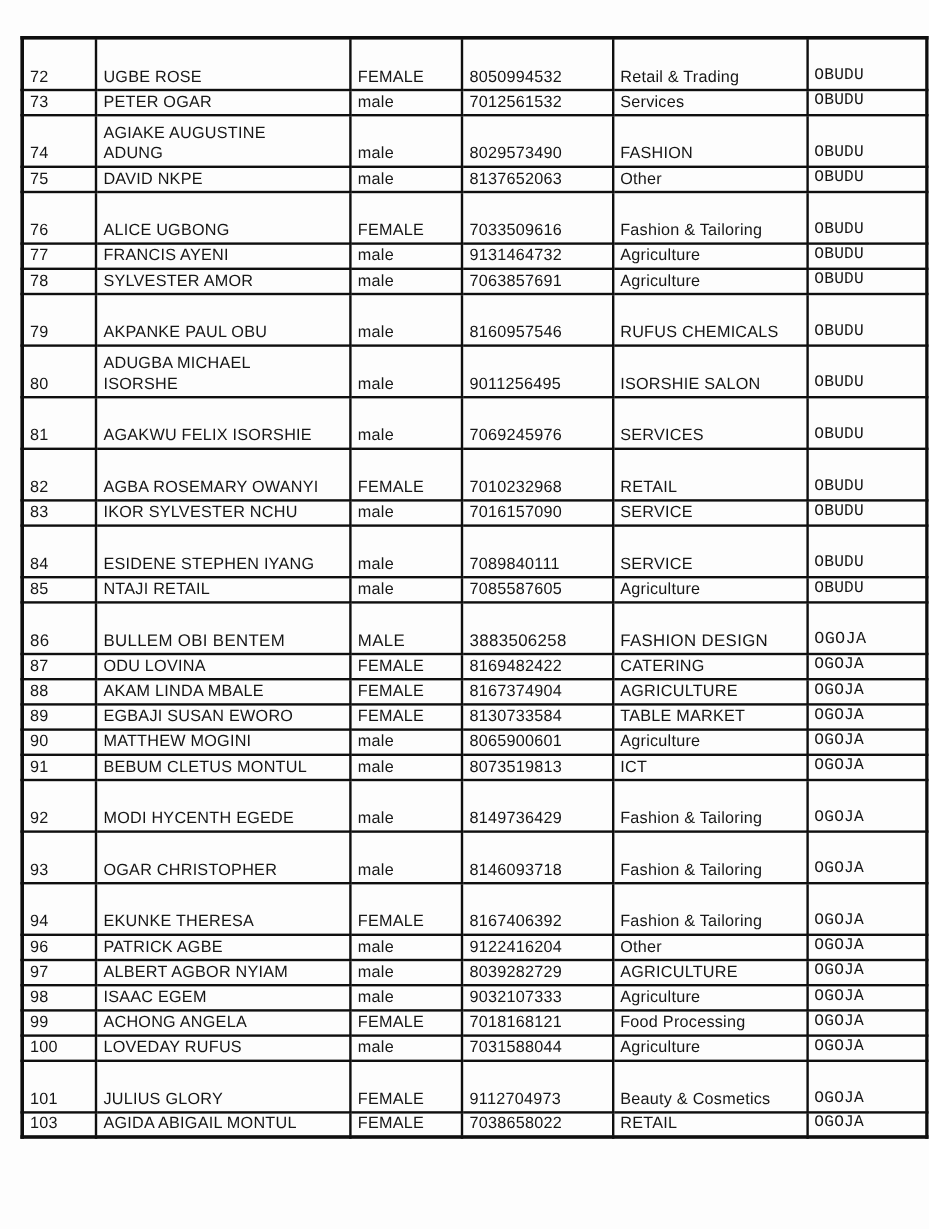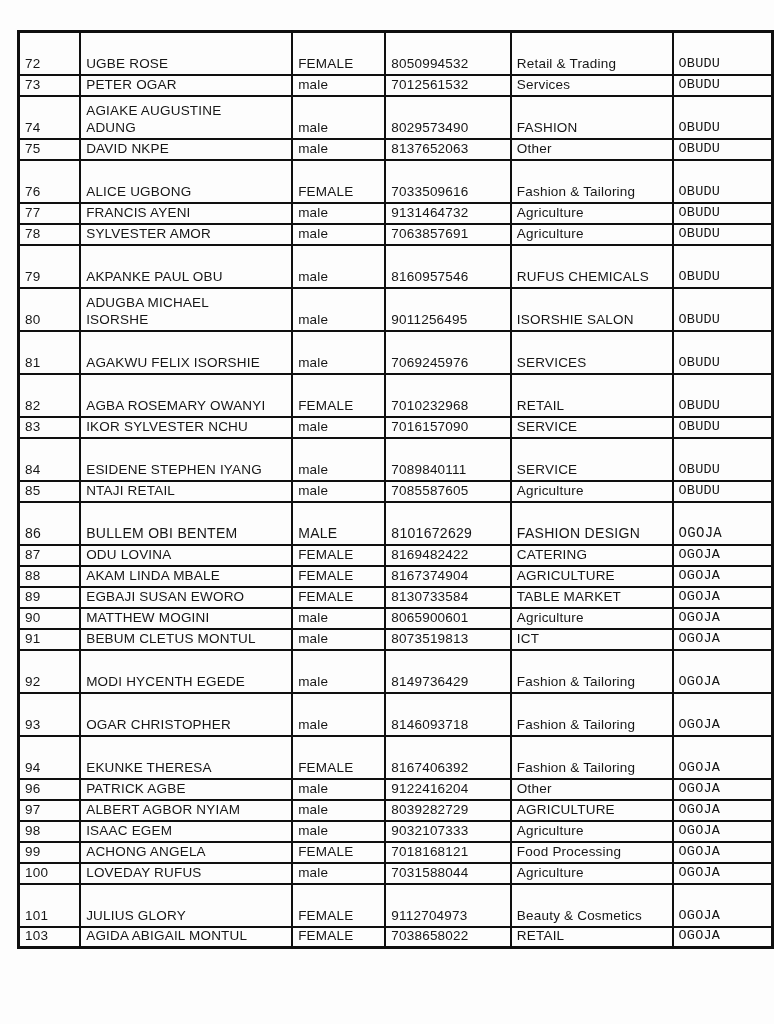--- a/index.html
+++ b/index.html
@@ -165,21 +165,21 @@
             <td class="col-name">NTAJI RETAIL</td>
             <td class="col-gender">male</td>
             <td class="col-phone">7085587605</td>
             <td class="col-business">Agriculture</td>
             <td class="col-lga">OBUDU</td>
           </tr>
           <tr class="tall em">
             <td class="col-sn">86</td>
             <td class="col-name">BULLEM OBI BENTEM</td>
             <td class="col-gender">MALE</td>
-            <td class="col-phone">8101672629</td>
+            <td class="col-phone">3883506258</td>
             <td class="col-business">FASHION DESIGN</td>
             <td class="col-lga">OGOJA</td>
           </tr>
           <tr class="short">
             <td class="col-sn">87</td>
             <td class="col-name">ODU LOVINA</td>
             <td class="col-gender">FEMALE</td>
             <td class="col-phone">8169482422</td>
             <td class="col-business">CATERING</td>
             <td class="col-lga">OGOJA</td>

